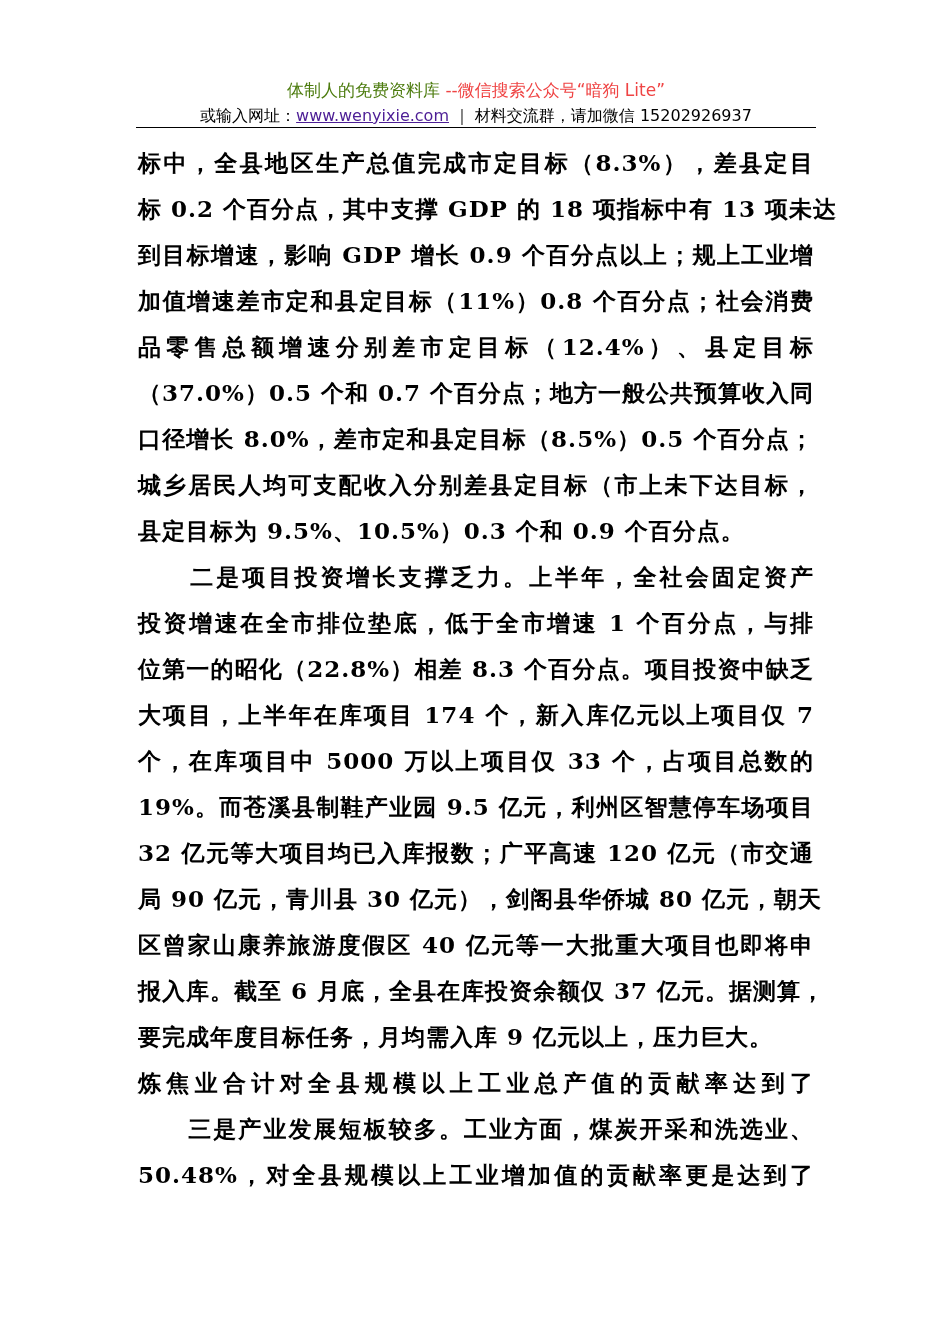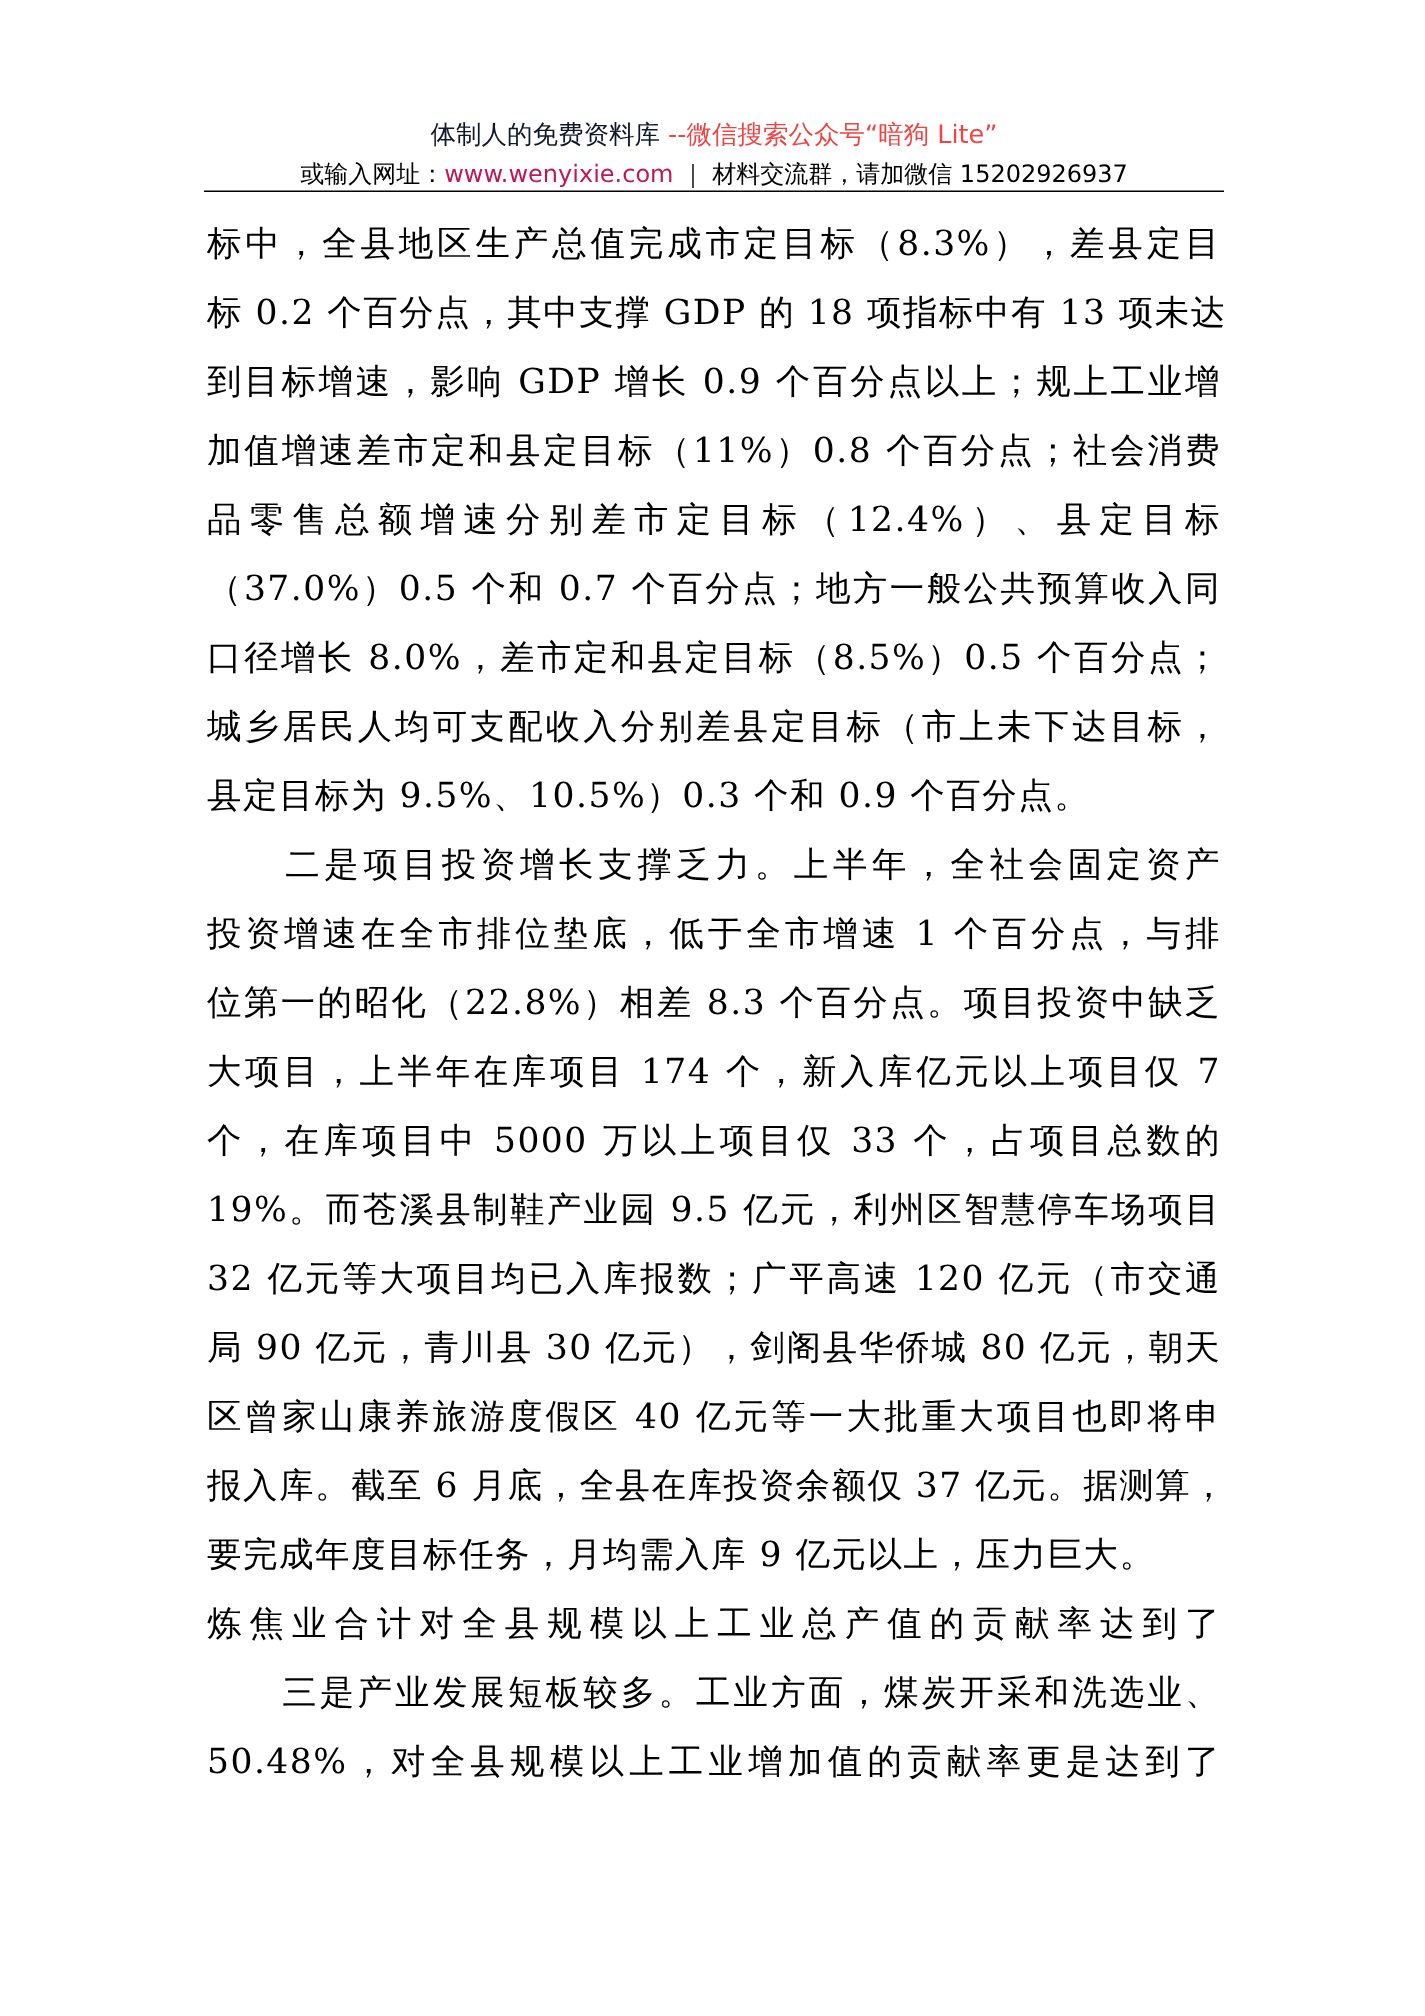--- a/index.html
+++ b/index.html
@@ -22,47 +22,49 @@
       width: 680px;
       text-align: center;
       font-family: "DejaVu Sans", "Liberation Sans", sans-serif;
     }
     .header-line1 {
       font-size: 17px;
       line-height: 24px;
       white-space: nowrap;
     }
     .header-brand {
-      color: #0f172a;
+      color: #4d7c0f;
       font-family: Liberation Mono, monospace;
     }
     .header-tagline {
       color: #ef4444;
     }
     .header-line2 {
       font-size: 16px;
       line-height: 24px;
       white-space: nowrap;
     }
     .header-link {
-      color: #be185d;
+      color: #4c1d95;
+      text-decoration: underline;
     }
     .header-rule {
       position: absolute;
       left: 136px;
       top: 127px;
       width: 680px;
       height: 0;
       border-top: 1.5px solid #000000;
     }
     .content {
       position: absolute;
       left: 138px;
       top: 140px;
       width: 676px;
+      font-weight: bold;
     }
     .para {
       margin: 0;
       font-size: 23px;
       line-height: 46px;
       text-align: justify;
       text-align-last: left;
       letter-spacing: 1px;
     }
     .line {

